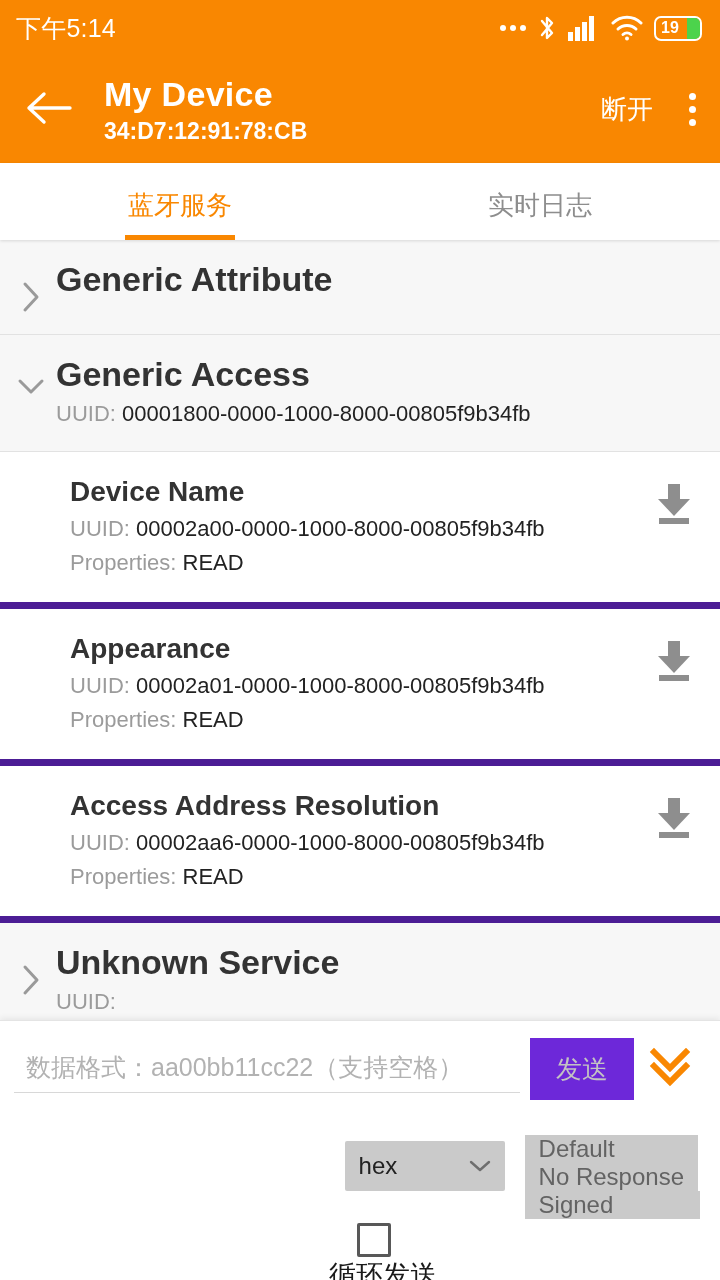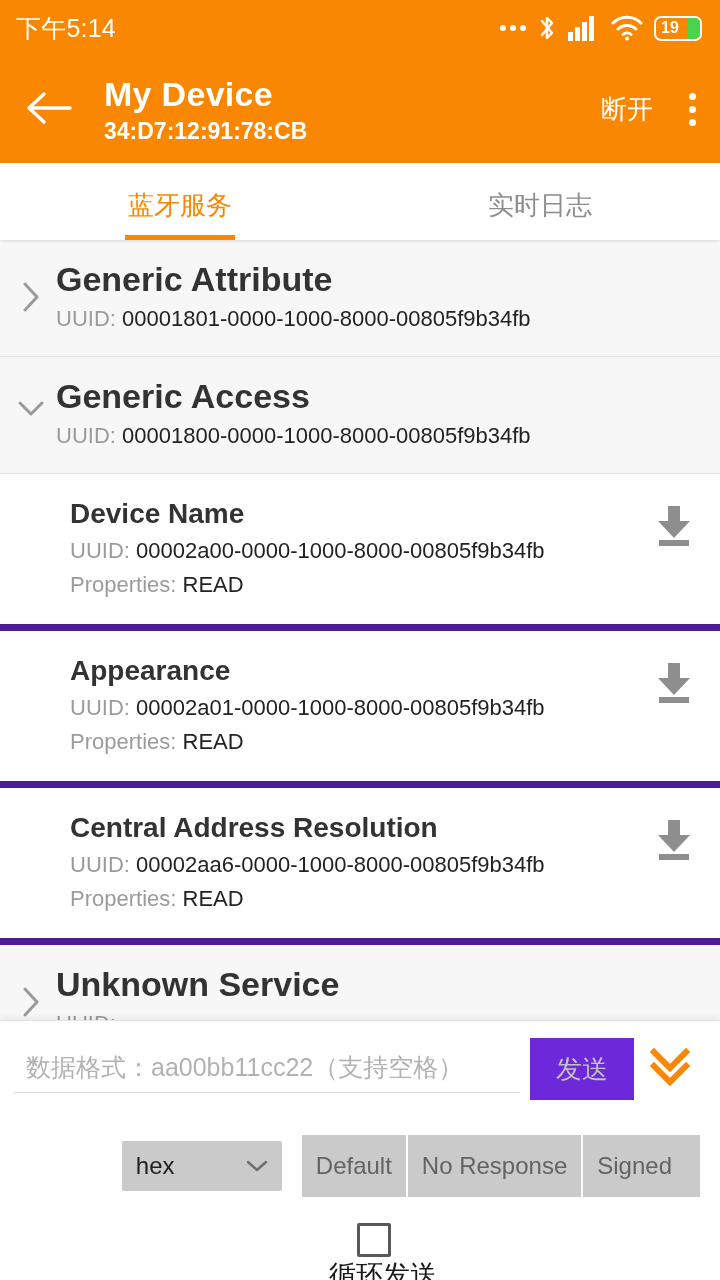--- a/index.html
+++ b/index.html
@@ -113,21 +113,21 @@
     font-family: "Liberation Sans", sans-serif; cursor: default;
   }
   .expand-btn { width: 72px; display: flex; align-items: center; justify-content: center; }
 
   .opts-row { display: flex; align-items: center; justify-content: flex-end; margin-top: 30px; padding-right: 6px; }
   .select-box {
     width: 160px; height: 50px; background: #CACACA; border-radius: 2px;
     display: flex; align-items: center; justify-content: space-between;
     padding: 0 12px 0 14px; font-size: 24px; color: #222; margin-right: 20px;
   }
-  .segmented { display: flex; height: 62px; }
+  .segmented { display: flex; height: 62px; flex-direction: column; }
   .seg {
     background: #CACACA; color: #636363; font-size: 24px;
     display: flex; align-items: center; padding: 0 14px;
     border-right: 2px solid #ffffff;
   }
   .seg:last-child { border-right: none; padding-right: 28px; text-align: right; }
 
   .loop-row { display: flex; align-items: center; margin-top: 26px; padding-left: 28px; flex-direction: column; }
   .checkbox {
     width: 34px; height: 34px; border: 3px solid #585858; border-radius: 2px; background: #fff;
@@ -215,24 +215,20 @@
   <div class="list">
 
     <div class="service-row">
       <div class="chev">
         <svg width="22" height="34" viewBox="0 0 22 34">
           <path d="M5 4 L17 17 L5 30" fill="none" stroke="#9a9a9a" stroke-width="3" stroke-linecap="round" stroke-linejoin="round"></path>
         </svg>
       </div>
       <div class="service-texts">
         <div class="service-name">Generic Attribute</div>
-        <div class="service-uuid">
-          <span class="lbl">UUID:</span>
-          <span>00001801-0000-1000-8000-00805f9b34fb</span>
-        </div>
       </div>
     </div>
 
     <div class="service-row">
       <div class="chev">
         <svg width="30" height="22" viewBox="0 0 30 22">
           <path d="M4 6 L15 17 L26 6" fill="none" stroke="#9a9a9a" stroke-width="3" stroke-linecap="round" stroke-linejoin="round"></path>
         </svg>
       </div>
       <div class="service-texts">
@@ -285,21 +281,21 @@
             <rect x="16" y="4" width="12" height="17" fill="#8e8e8e"></rect>
             <path d="M6 19 L38 19 L22 36 Z" fill="#8e8e8e"></path>
             <rect x="7" y="38" width="30" height="6" fill="#8e8e8e"></rect>
           </svg>
         </span>
       </div>
     </div>
 
     <div class="char-row">
       <div class="char-texts">
-        <div class="char-name">Central Address Resolution</div>
+        <div class="char-name">Access Address Resolution</div>
         <div class="char-line">
           <span class="lbl">UUID:</span>
           <span>00002aa6-0000-1000-8000-00805f9b34fb</span>
         </div>
         <div class="char-line">
           <span class="lbl">Properties:</span>
           <span>READ</span>
         </div>
       </div>
       <div class="dl-icon">

